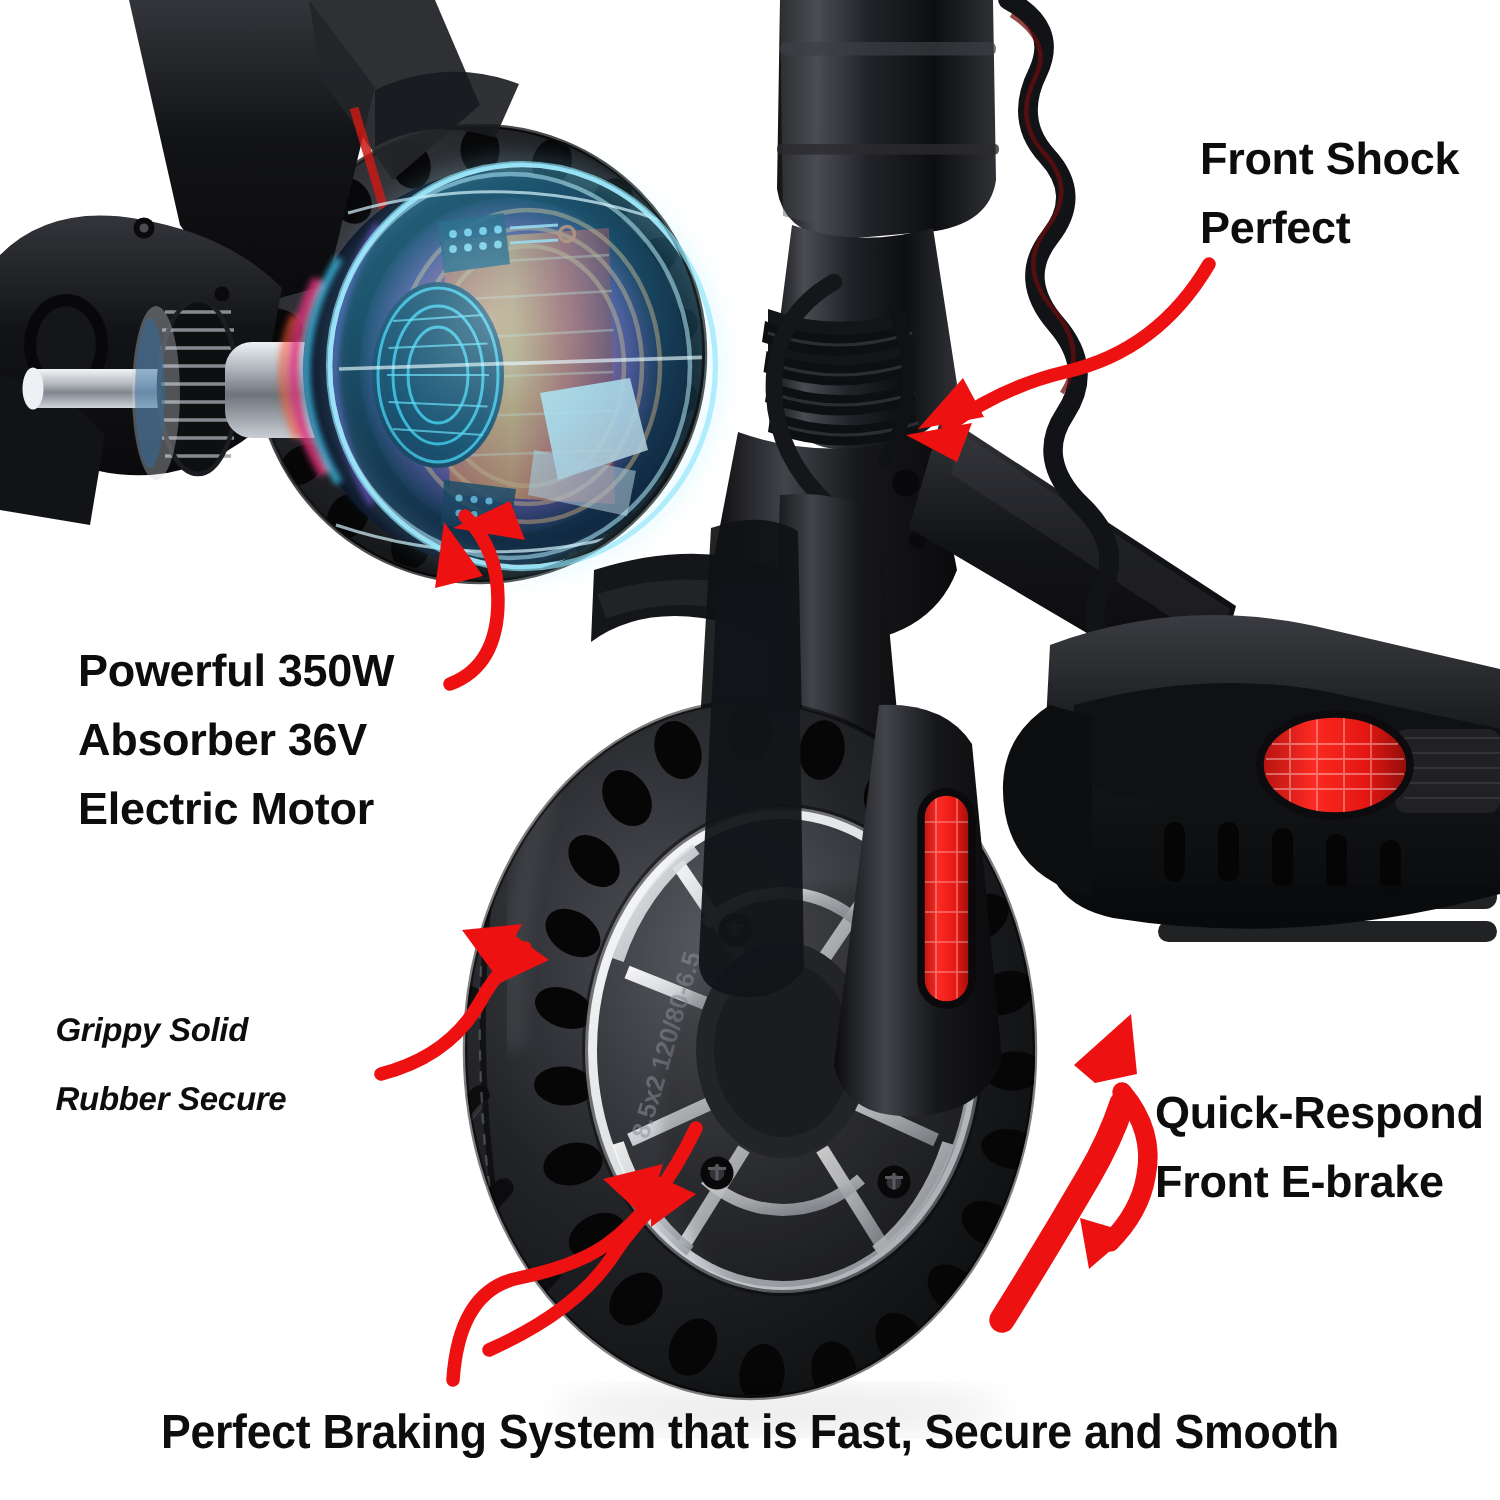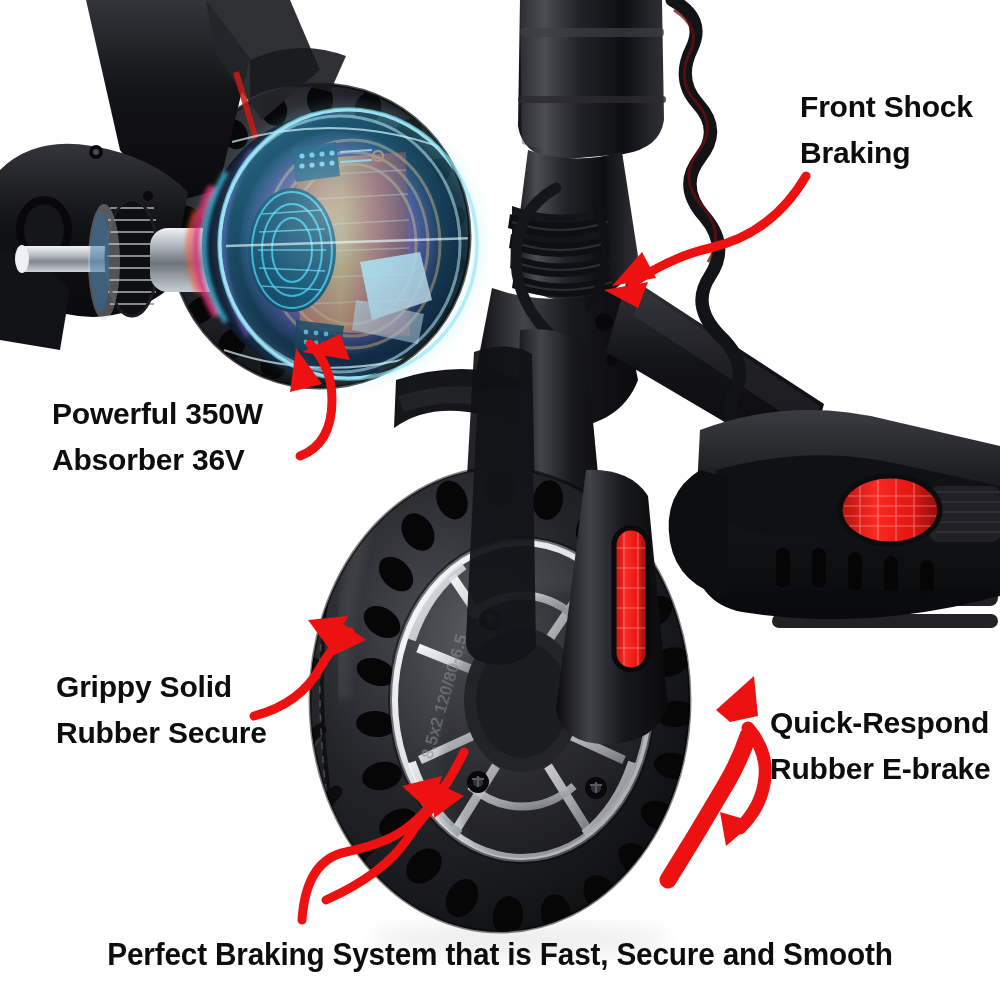--- a/index.html
+++ b/index.html
@@ -11,23 +11,23 @@
   }
   #stage{position:relative;width:1000px;height:1000px;background:#ffffff;}
 
   
   #photo{position:absolute;inset:0;}
 
   .lbl{position:absolute;color:#0d0d0d;font-weight:700;letter-spacing:-0.2px;}
   .lbl .line{display:block;white-space:nowrap;}
 
   #label-shock{left:764px;top:84px;font-size:30px;line-height:46px;margin-left:36px;}
-  #label-motor{left:52px;top:391px;font-size:30px;line-height:46px;}
-  #label-tires{left:56px;top:664px;font-size:30px;line-height:46px;}
-  #label-ebrake{left:770px;top:700px;font-size:30px;line-height:46px;}
+  #label-motor{left:52px;top:425px;font-size:30px;line-height:46px;}
+  #label-tires{left:37px;top:664px;font-size:22px;line-height:46px;font-style:italic;}
+  #label-ebrake{left:770px;top:720px;font-size:30px;line-height:46px;}
   #caption-brake{
     left:0;top:932px;width:1000px;text-align:center;
     font-size:32px;line-height:44px;font-weight:700;
     font-family:"Liberation Sans Narrow","Liberation Sans",sans-serif;
     transform:scaleX(0.93);transform-origin:50% 50%;
   }
 
   svg.ovl{position:absolute;left:0;top:0;width:1000px;height:1000px;overflow:visible;pointer-events:none;}
 </style>
 </head>
@@ -610,33 +610,34 @@
       <path d="M726 846 l-6 -34 l34 10 Z" fill="#ee1111"></path>
     </g>
 
     <g>
       <path d="M302 920 q4 -60 44 -68 q38 -8 58 -22 q34 -24 60 -78" stroke="#ee1111" stroke-width="9" fill="none" stroke-linecap="round"></path>
     </g>
   </svg>
 
   <div class="lbl" id="label-shock">
     <span class="line">Front Shock</span>
-    <span class="line">Braking</span>
+    <span class="line">Perfect</span>
   </div>
 
   <div class="lbl" id="label-motor">
     <span class="line">Powerful 350W</span>
     <span class="line">Absorber 36V</span>
+    <span class="line">Electric Motor</span>
   </div>
 
   <div class="lbl" id="label-tires">
     <span class="line">Grippy Solid</span>
     <span class="line">Rubber Secure</span>
   </div>
 
   <div class="lbl" id="label-ebrake">
     <span class="line">Quick-Respond</span>
-    <span class="line">Rubber E-brake</span>
+    <span class="line">Front E-brake</span>
   </div>
 
   <div class="lbl" id="caption-brake">Perfect Braking System that is Fast, Secure and Smooth</div>
 
 </div>
 
 </body></html>

